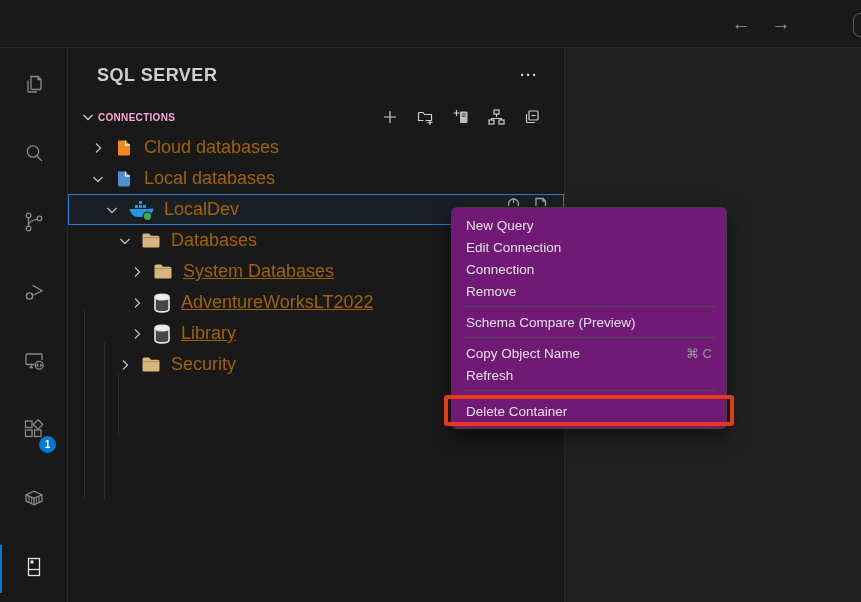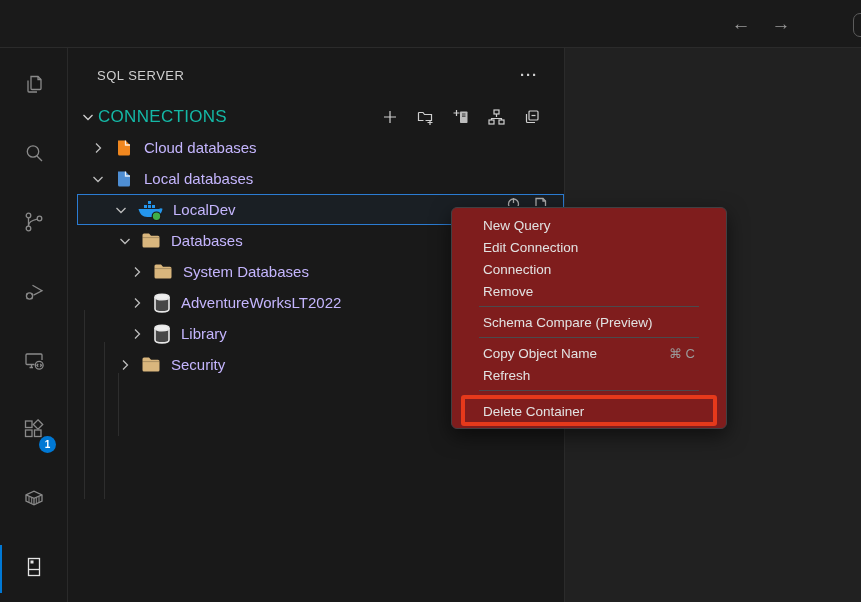--- a/index.html
+++ b/index.html
@@ -30,63 +30,63 @@
   .ab-badge { position:absolute; right:12px; bottom:2px; min-width:17px; height:17px;
     background:#0078d4; border-radius:50%; color:#fff; font-size:10px; font-weight:700;
     display:flex; align-items:center; justify-content:center; }
 
   
   .sidebar { position:absolute; top:48px; left:68px; width:497px; height:554px;
     background:#191919; border-right:1px solid #2b2b2b; }
   .sidebar-title { position:absolute; top:14px; left:0; right:0; height:26px;
     display:flex; align-items:center; padding:0 26px 0 29px;
     justify-content:space-between; }
-  .sidebar-title .title-text { color:#cfcfcf; font-size:13px; letter-spacing:.5px; }
+  .sidebar-title .title-text { color:#cfcfcf; font-size:18px; letter-spacing:.5px;font-weight:bold; }
   .more-actions { color:#cfcfcf; font-size:15px; font-weight:700; letter-spacing:1px;
     line-height:10px; cursor:default; }
 
   .section-header { position:absolute; top:56px; left:0; right:0; height:26px;
     display:flex; align-items:center; }
   .section-chevron { width:16px; height:16px; margin-left:12px; }
-  .section-label { color:#14b8a6; font-size:17px; font-weight:400;
+  .section-label { color:#f9a8d4; font-size:10px; font-weight:700;
     letter-spacing:.3px; margin-left:2px; flex:1; }
   .section-toolbar { display:flex; gap:19px; padding-right:24px; align-items:center; }
   .tb-icon svg { stroke:#cfcfcf; fill:none; stroke-width:1.2; display:block; }
 
   
   .tree { position:absolute; top:84px; left:0; right:0; }
   .guide { position:absolute; width:1px; background:#2d2d2d; }
   .g1 { left:16px; top:178px; height:189px; }
   .g2 { left:36px; top:210px; height:157px; }
   .g3 { left:50px; top:241px; height:63px; }
 
   .row { position:relative; height:31px; display:flex; align-items:center;
-    color:#c4b5fd; font-size:15px; }
+    color:#a16207; font-size:18px; }
   .row .twisty { width:16px; height:16px; flex:0 0 16px; margin-right:8px; }
   .row .twisty svg { display:block; stroke:#bdbdbd; fill:none; stroke-width:1.3; }
   .row.expanded .twisty svg { transform:rotate(90deg); }
   .row .ticon { margin-right:10px; display:flex; align-items:center; }
   .lvl1 { padding-left:22px; }
   .lvl2 { padding-left:36px; }
   .lvl3 { padding-left:49px; }
-  .lvl4 { padding-left:61px; }
+  .lvl4 { padding-left:61px;text-decoration:underline; }
   .row.selected { background:rgba(40,90,140,0.10);
-    box-shadow:inset 0 0 0 1px #2b7cd3;margin-left:9px; }
+    box-shadow:inset 0 0 0 1px #2b7cd3; }
   .inline-actions { position:absolute; right:16px; top:2px; height:10px;
     overflow:hidden; display:flex; gap:12px; }
   .inline-actions svg { stroke:#a9a9a9; fill:none; stroke-width:1.3; display:block; }
 
   
   .editor-region { position:absolute; top:48px; left:566px; width:295px;
     height:554px; background:#212121; }
 
   
   .context-menu { position:absolute; top:207px; left:451px; width:276px;
-    background:#7f1d1d; border:1px solid #413f42; border-radius:6px;
-    box-shadow:0 7px 20px rgba(0,0,0,.55); padding:6px 17px; z-index:20; }
+    background:#701a75; border:1px solid #413f42; border-radius:6px;
+    box-shadow:0 7px 20px rgba(0,0,0,.55); padding:6px 0; z-index:20; }
   .menu-group { position:relative; }
   .menu-item { height:22px; display:flex; align-items:center;
     justify-content:space-between; padding:0 14px; color:#e2e2e2;
     font-size:13.5px; white-space:nowrap; cursor:default; }
   .menu-shortcut { color:#9b9b9b; font-size:13px; }
   .menu-sep { height:1px; background:#4a4a4d; margin:4px 10px; }
   .annotation-box { position:absolute; left:-8px; right:-8px; top:-5px; bottom:-4px;
     border:4px solid #e5391b; border-radius:3px; pointer-events:none; z-index:5; }
 </style>
 </head>

